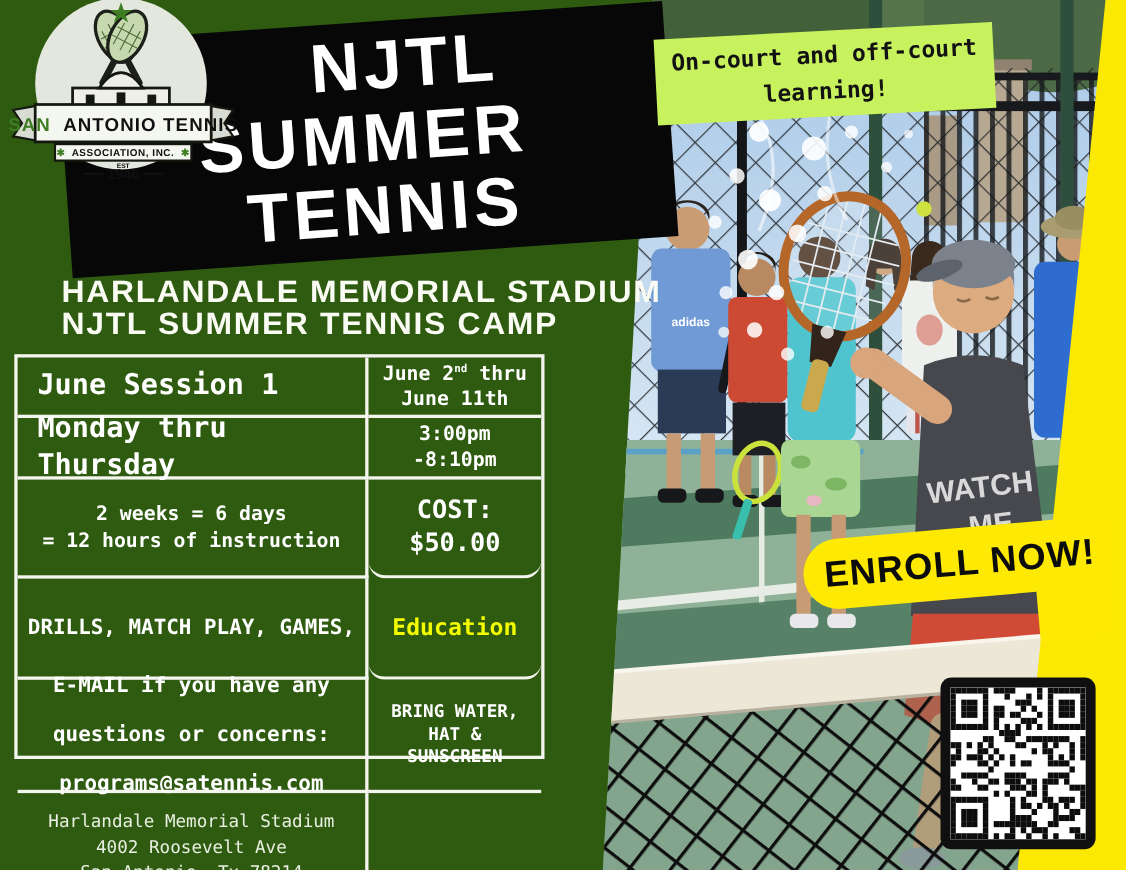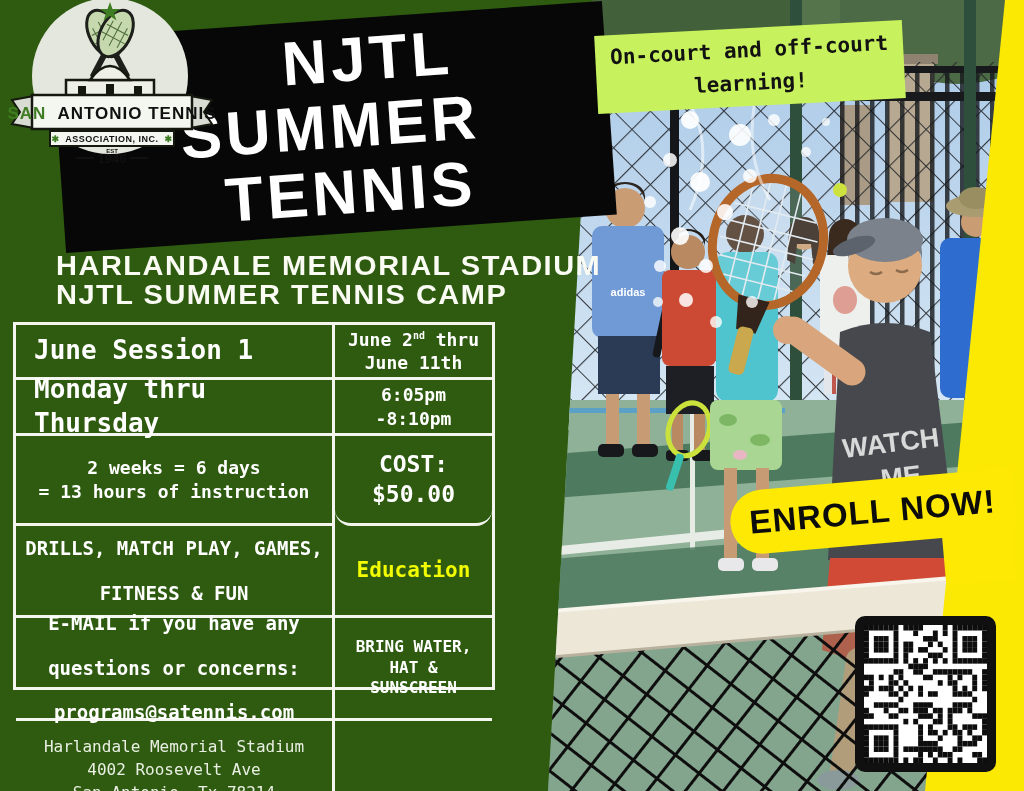--- a/index.html
+++ b/index.html
@@ -30,21 +30,21 @@
   .itable{position:absolute;left:13px;top:322px;width:482px;height:368px;display:grid;
           grid-template-columns:319px 1fr;grid-template-rows:55px 56px 90px 92px 103px auto;
           border:3px solid #f4f5ef;box-sizing:border-box;color:#fff;
           font-family:"DejaVu Sans Mono",monospace;font-weight:700;}
   .cell{display:flex;flex-direction:column;justify-content:center;align-items:center;
         text-align:center;box-sizing:border-box;border-bottom:3px solid #f4f5ef;line-height:1.3;}
   .cl{border-right:3px solid #f4f5ef;}
   .left-al{align-items:flex-start;padding-left:18px;text-align:left;}
   .r-last{border-bottom:none;}
   .fs26{font-size:26px;} .fs18{font-size:18px;justify-content:center;} .fs19{font-size:19px;gap:20px;}
-  .fs23{font-size:23px;border-radius:16px;} .fs21{font-size:21px;} .fs16{font-size:16px;justify-content:center;}
+  .fs23{font-size:23px;border-radius:16px;} .fs21{font-size:21px;border-radius:15px;} .fs16{font-size:16px;justify-content:center;}
   .addr{font-weight:400;font-size:16px;color:#e9efe2;line-height:1.45;}
   .edu{color:#f2fb00;}
   sup{font-size:.55em;line-height:0;}
 
   
   .lime{position:absolute;left:596px;top:28px;width:308px;height:78px;background:#c8f25d;
         transform:rotate(-3deg);display:flex;flex-direction:column;justify-content:center;
         align-items:center;font-family:"DejaVu Sans Mono",monospace;font-weight:700;
         font-size:21px;color:#121212;line-height:1.55;}
 
@@ -318,36 +318,35 @@
     </div>
     <div class="cell fs18">
       <span><span>June 2</span><sup>nd</sup><span> thru</span></span>
       <span>June 11th</span>
     </div>
 
     <div class="cell cl left-al fs26">
       <span>Monday thru Thursday</span>
     </div>
     <div class="cell fs18">
-      <span>6:05pm</span>
+      <span>3:00pm</span>
       <span>-8:10pm</span>
     </div>
 
     <div class="cell cl fs18">
       <span>2 weeks = 6 days</span>
-      <span>= 13 hours of instruction</span>
+      <span>= 12 hours of instruction</span>
     </div>
     <div class="cell fs23">
       <span>COST:</span>
       <span>$50.00</span>
     </div>
 
     <div class="cell cl fs19">
       <span>DRILLS, MATCH PLAY, GAMES,</span>
-      <span>FITNESS &amp; FUN</span>
     </div>
     <div class="cell fs21 edu">
       <span>Education</span>
     </div>
 
     <div class="cell cl fs19">
       <span>E-MAIL if you have any</span>
       <span>questions or concerns:</span>
       <span>programs@satennis.com</span>
     </div>

